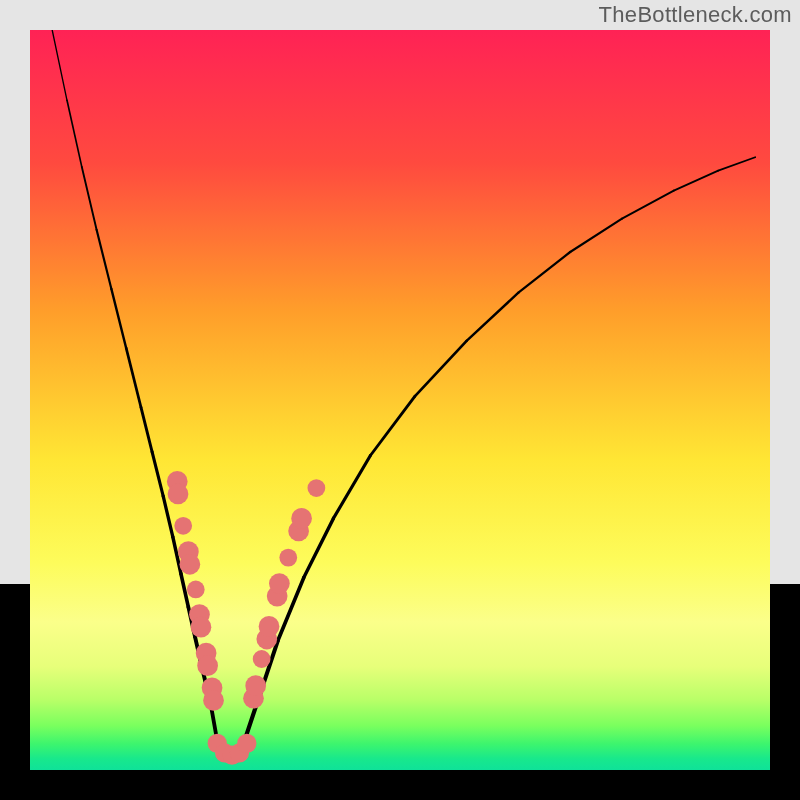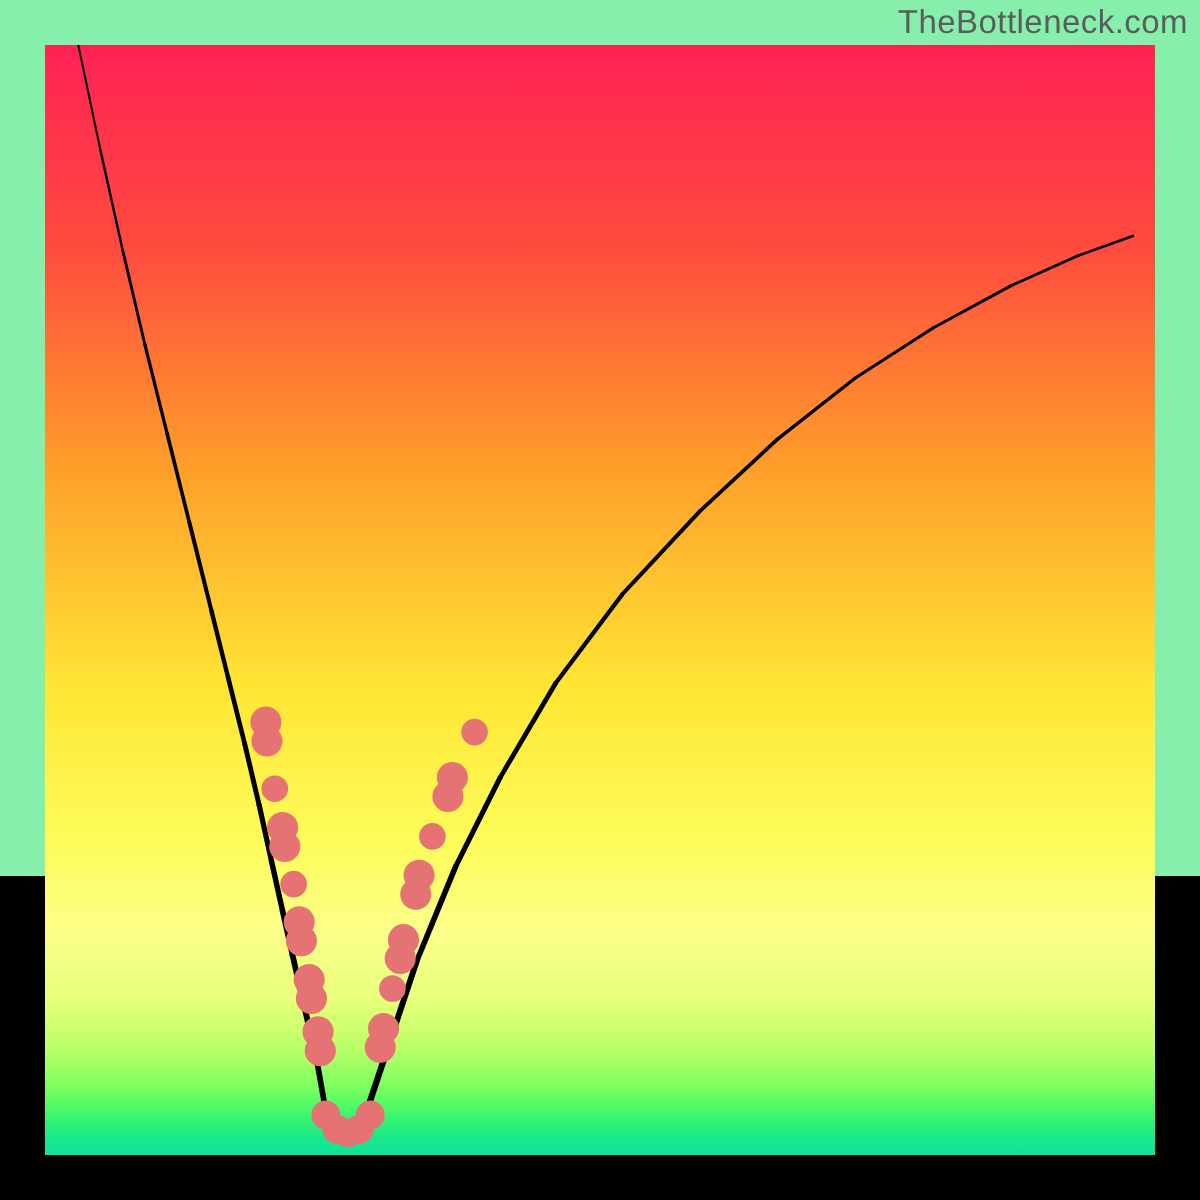--- a/index.html
+++ b/index.html
@@ -1,21 +1,21 @@
 <!DOCTYPE html>
 <html><head>
 <meta charset="utf-8">
 <style>
   * { margin: 0; padding: 0; box-sizing: border-box; }
   html, body { width: 800px; height: 800px; overflow: hidden; background: #000; }
   .frame {
     position: relative;
     width: 800px;
     height: 584px;
-    background: #86efac;
+    background: #e5e5e5;
   }
   .watermark {
     position: absolute;
     top: 2px;
     right: 8px;
     font-family: Arial, Helvetica, sans-serif;
     font-size: 22px;
     font-weight: 500;
     color: #5c5c5c;
     letter-spacing: 0.3px;

